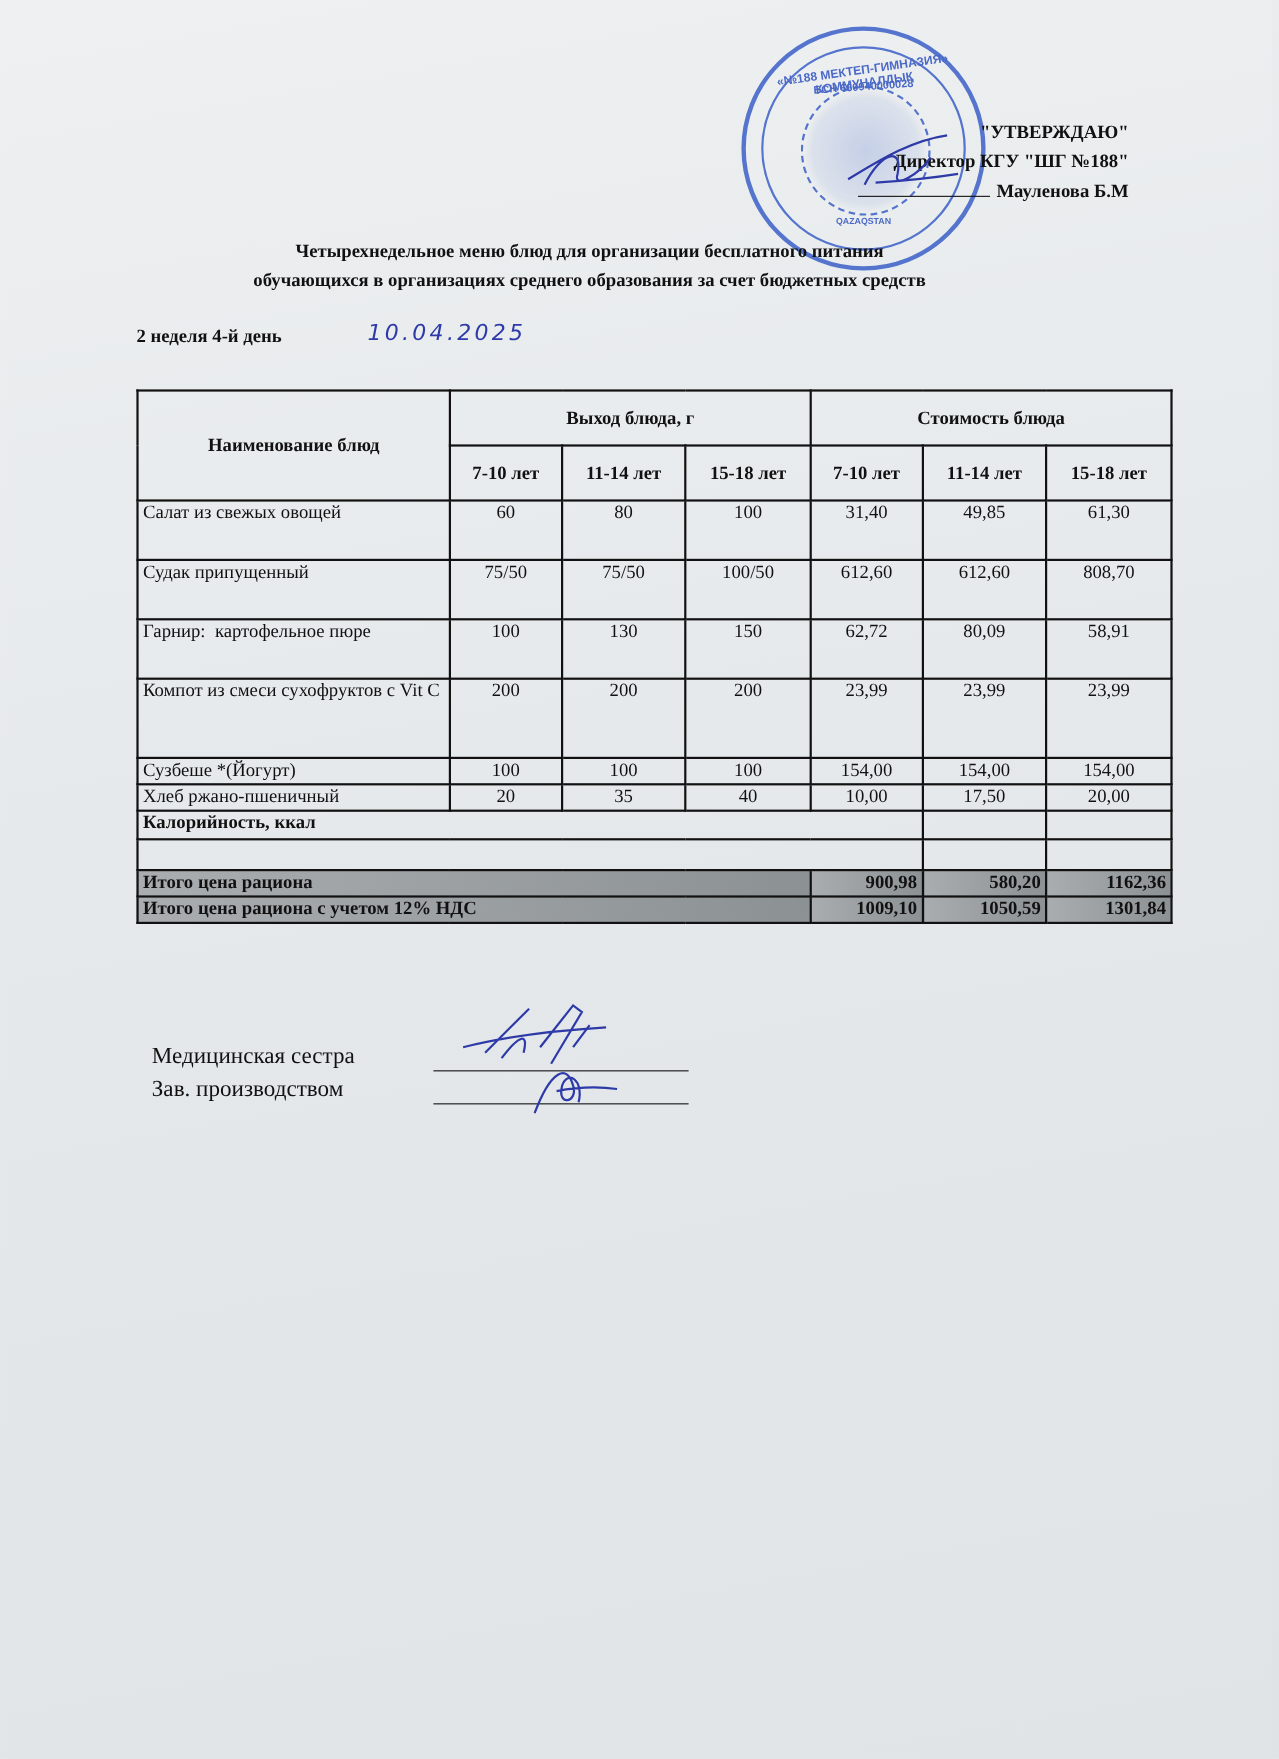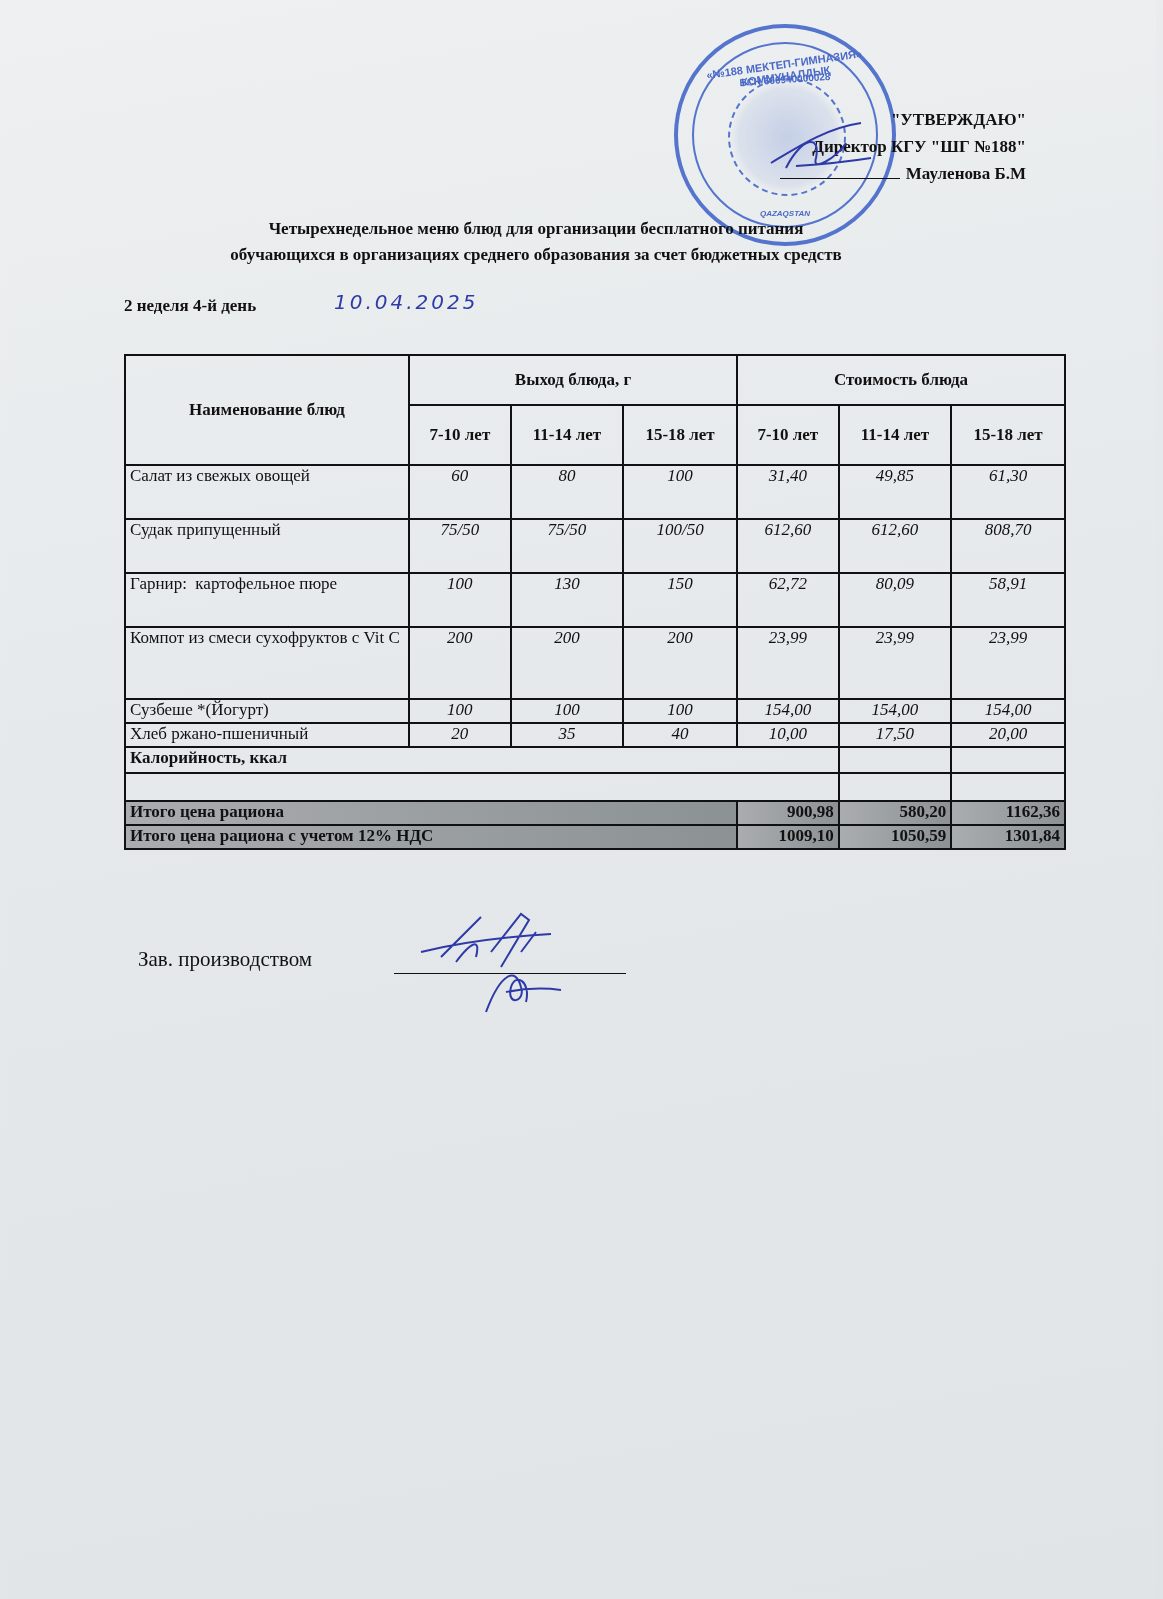--- a/index.html
+++ b/index.html
@@ -27,21 +27,21 @@
     position:absolute; left:50px; top:50px; width:114px; height:114px;
     border-radius:50%; border:2px dashed #3a5fc8;
     background: radial-gradient(circle, rgba(58,95,200,0.25) 0%, rgba(58,95,200,0.1) 60%, transparent 70%);
   }
   .stamp .stamp-text {
     position:absolute; left:0; right:0; text-align:center;
     font-family:"Liberation Sans", sans-serif; font-size:11px; color:#2f52c0; font-weight:bold;
   }
   .stamp .t1 { top:30px; transform:rotate(-8deg); }
   .stamp .t2 { top:46px; font-size:10px; transform:rotate(-4deg);}
-  .stamp .t3 { bottom:24px; font-size:8px;font-style:italic; }
+  .stamp .t3 { bottom:36px; font-size:8px; }
   
   .approve {
     position:absolute; right:130px; top:106px; text-align:right;
     font-weight:bold; font-size:17px; line-height:27px;
   }
   .approve .underline {
     display:inline-block; width:120px; border-bottom:1px solid #111; margin-right:6px; height:18px;
   }
   .director-sign {
     position:absolute; left:760px; top:118px; width:110px; height:60px;
@@ -61,23 +61,23 @@
   
   table.menu {
     position:absolute; left:118px; top:354px; width:942px;
     border-collapse:collapse; font-size:17px;
   }
   table.menu td, table.menu th {
     border:2px solid #111; padding:0 4px; vertical-align:top;
   }
   table.menu th { font-weight:bold; text-align:center; vertical-align:middle; }
   .c-name { width:274px; text-align:left; }
-  .num { text-align:center;font-style:italic; }
+  .num { text-align:center; }
   .h-top { height:50px; }
-  .h-sub { height:60px; }
+  .h-sub { height:50px; }
   .r-tall td { height:52px; padding-top:3px; }
   .r-xtall td { height:70px; padding-top:3px; }
   .r-short td { height:22px; }
   .kcal td { height:24px; font-weight:bold; }
   .blank td { height:26px; }
   .total td {
     background: linear-gradient(90deg, #a9adaf 0%, #8c9193 100%);
     font-family:"Liberation Sans", sans-serif; font-stretch:condensed;
     font-size:17px; height:22px; font-weight:bold;
   }
@@ -214,20 +214,24 @@
       <td colspan="4" class="lbl">Итого цена рациона с учетом 12% НДС</td>
       <td class="val">1009,10</td>
       <td class="val">1050,59</td>
       <td class="val">1301,84</td>
     </tr>
   </tbody>
     </table>
 
   <div class="sigs">
     <div class="sig-row">
+      <span class="sig-label">Медицинская сестра</span>
+      <span class="sig-line"></span>
+    </div>
+    <div class="sig-row">
       <span class="sig-label">Зав. производством</span>
       <span class="sig-line"></span>
     </div>
   </div>
 
   <svg class="sig-scribble" viewBox="0 0 170 110">
     <path d="M10 40 C50 30, 90 25, 140 22 M30 45 L70 5 M45 50 C60 30, 70 25, 65 45 M80 40 L110 2 L118 8 L90 55" stroke="#2d3aa8" stroke-width="2" fill="none"></path>
     <path d="M75 100 C90 60, 105 55, 110 75 C115 90, 95 95, 100 75 C105 60, 120 70, 115 90 M95 80 C115 76, 135 76, 150 78 M110 40 L125 20" stroke="#2d3aa8" stroke-width="2" fill="none"></path>
   </svg>
 </div>

